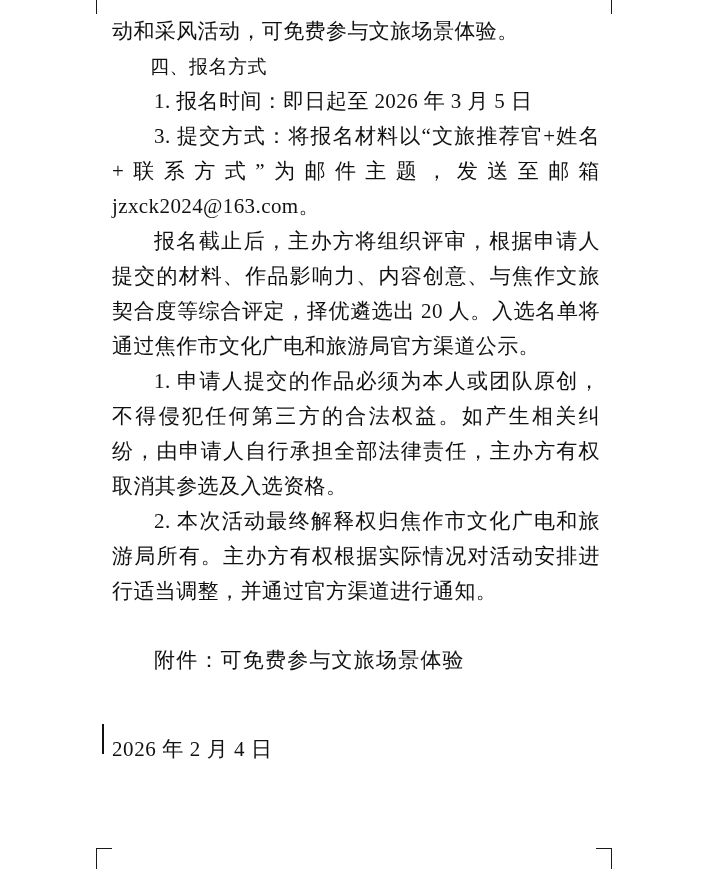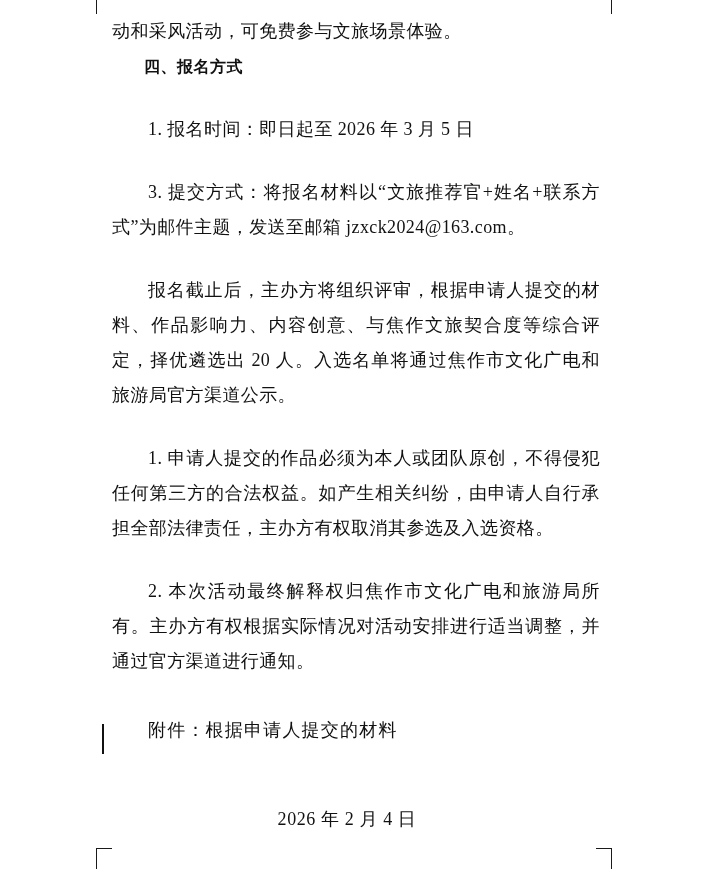--- a/index.html
+++ b/index.html
@@ -41,45 +41,45 @@
   .page {
     position: absolute;
     left: 112px;
     top: 14px;
     width: 488px;
     height: 830px;
   }
 
   p {
     margin: 0;
-    font-size: 18px;
+    font-size: 21px;
     line-height: 35px;
     letter-spacing: 0.4px;
     text-align: justify;
     text-justify: inter-ideograph;
   }
 
-  .indent-2 { text-indent: 2em; margin-top: 28px; }
+  .indent-2 { text-indent: 2em; }
 
   .heading {
     font-family: "DejaVu Sans", "Liberation Sans", sans-serif;
-    font-weight: bold;
-    font-size: 16px;
+    font-weight: normal;
+    font-size: 19px;
     line-height: 35px;
     text-indent: 2em;
     letter-spacing: 0.5px;
   }
 
   .blank { height: 20px; }
   .blank-lg { height: 34px; }
 
   .attach { text-indent: 2em; letter-spacing: 1.2px; }
 
   .date-line {
-    text-align: center;
+    text-align: left;
     padding-right: 18px;
     letter-spacing: 0.6px;
   }
 
   .ascii { font-family: "Liberation Serif", serif; }
 </style>
 </head>
 <body>
 
 <div class="crop crop-tl-v"></div>
@@ -105,20 +105,20 @@
 
   <p class="indent-2">报名截止后，主办方将组织评审，根据申请人提交的材料、作品影响力、内容创意、与焦作文旅契合度等综合评定，择优遴选出 20 人。入选名单将通过焦作市文化广电和旅游局官方渠道公示。</p>
 
 
   <p class="indent-2">1. 申请人提交的作品必须为本人或团队原创，不得侵犯任何第三方的合法权益。如产生相关纠纷，由申请人自行承担全部法律责任，主办方有权取消其参选及入选资格。</p>
 
   <p class="indent-2">2. 本次活动最终解释权归焦作市文化广电和旅游局所有。主办方有权根据实际情况对活动安排进行适当调整，并通过官方渠道进行通知。</p>
 
   <div class="blank-lg"></div>
 
-  <p class="attach">附件：根据申请人提交的材料</p>
+  <p class="attach">附件：可免费参与文旅场景体验</p>
 
   <div class="blank-lg"></div>
   <div class="blank"></div>
 
   <p class="date-line ascii">2026 年 2 月 4 日</p>
 
 </div>
 
 </body></html>

